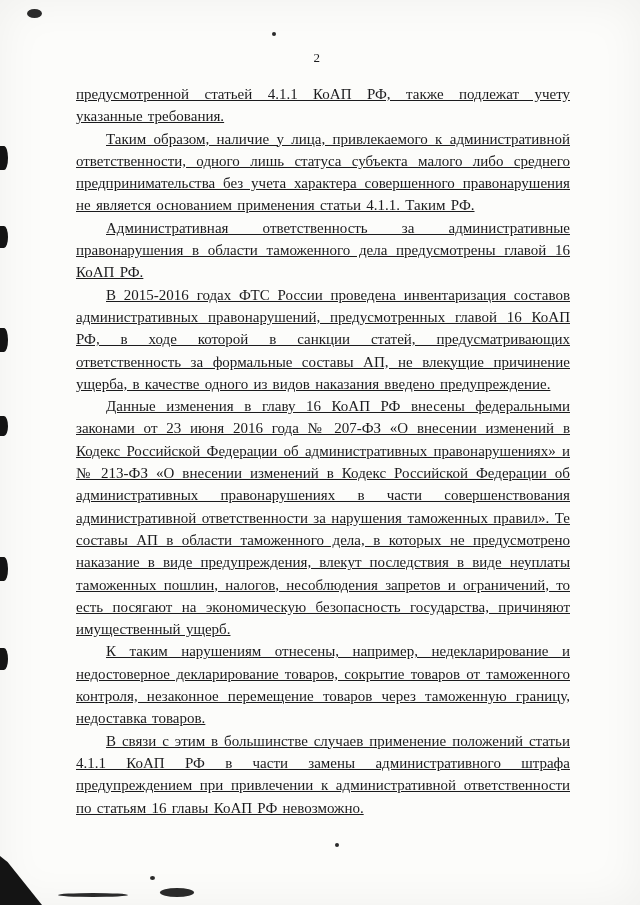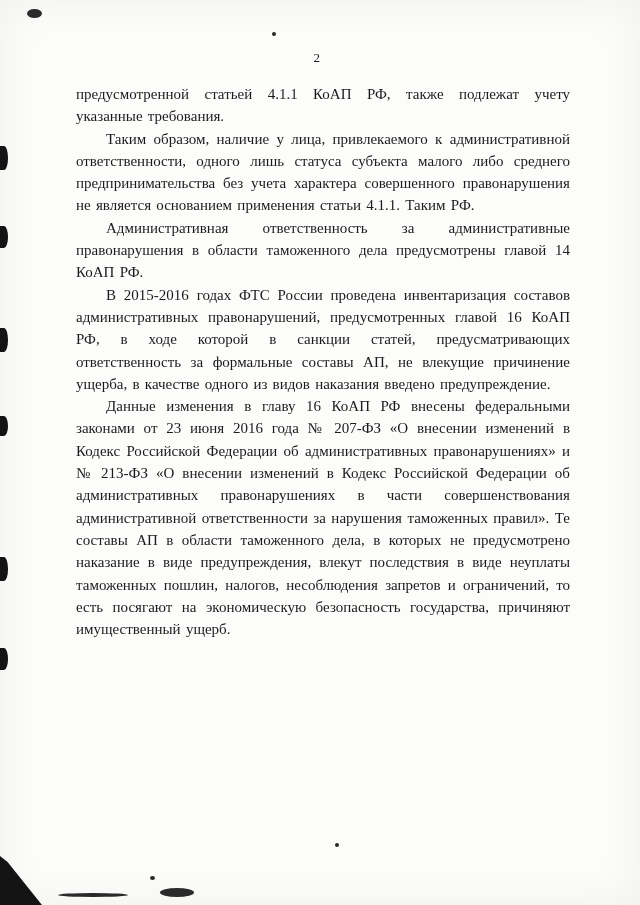--- a/index.html
+++ b/index.html
@@ -23,20 +23,21 @@
     letter-spacing: 0.5px;
   }
   .content {
     position: absolute;
     top: 83px;
     left: 76px;
     width: 494px;
     font-size: 15px;
     line-height: 22.3px;
     text-align: justify;
+    text-decoration: underline;
   }
   .content p {
     margin: 0;
     text-indent: 30px;
     word-spacing: 1.5px;
   }
   .content p.no-indent { text-indent: 0; }
 
   
   .artifact {
@@ -62,23 +63,25 @@
   }
 </style>
 </head>
 <body>
 
 <div class="page-number">2</div>
 
 <div class="content">
   <p class="no-indent">предусмотренной статьей 4.1.1 КоАП РФ, также подлежат учету указанные требования.</p>
   <p>Таким образом, наличие у лица, привлекаемого к административной ответственности, одного лишь статуса субъекта малого либо среднего предпринимательства без учета характера совершенного правонарушения не является основанием применения статьи 4.1.1. Таким РФ.</p>
-  <p>Административная ответственность за административные правонарушения в области таможенного дела предусмотрены главой 14 КоАП РФ.</p>
+  <p>Административная ответственность за административные правонарушения в области таможенного дела предусмотрены главой 16 КоАП РФ.</p>
   <p>В 2015-2016 годах ФТС России проведена инвентаризация составов административных правонарушений, предусмотренных главой 16 КоАП РФ, в ходе которой в санкции статей, предусматривающих ответственность за формальные составы АП, не влекущие причинение ущерба, в качестве одного из видов наказания введено предупреждение.</p>
   <p>Данные изменения в главу 16 КоАП РФ внесены федеральными законами от 23 июня 2016 года № 207-ФЗ «О внесении изменений в Кодекс Российской Федерации об административных правонарушениях» и № 213-ФЗ «О внесении изменений в Кодекс Российской Федерации об административных правонарушениях в части совершенствования административной ответственности за нарушения таможенных правил». Те составы АП в области таможенного дела, в которых не предусмотрено наказание в виде предупреждения, влекут последствия в виде неуплаты таможенных пошлин, налогов, несоблюдения запретов и ограничений, то есть посягают на экономическую безопасность государства, причиняют имущественный ущерб.</p>
+  <p>К таким нарушениям отнесены, например, недекларирование и недостоверное декларирование товаров, сокрытие товаров от таможенного контроля, незаконное перемещение товаров через таможенную границу, недоставка товаров.</p>
+  <p>В связи с этим в большинстве случаев применение положений статьи 4.1.1 КоАП РФ в части замены административного штрафа предупреждением при привлечении к административной ответственности по статьям 16 главы КоАП РФ невозможно.</p>
 </div>
 
 <div class="artifact smudge" style="left:27px; top:9px;  width:15px; height:9px;"></div>
 <div class="artifact smudge" style="left:272px; top:32px; width:4px; height:4px;"></div>
 <div class="artifact edge-blot" style="top:146px; height:24px;"></div>
 <div class="artifact edge-blot" style="top:226px; height:22px;"></div>
 <div class="artifact edge-blot" style="top:328px; height:24px;"></div>
 <div class="artifact edge-blot" style="top:416px; height:20px;"></div>
 <div class="artifact edge-blot" style="top:557px; height:24px;"></div>
 <div class="artifact edge-blot" style="top:648px; height:22px;"></div>

